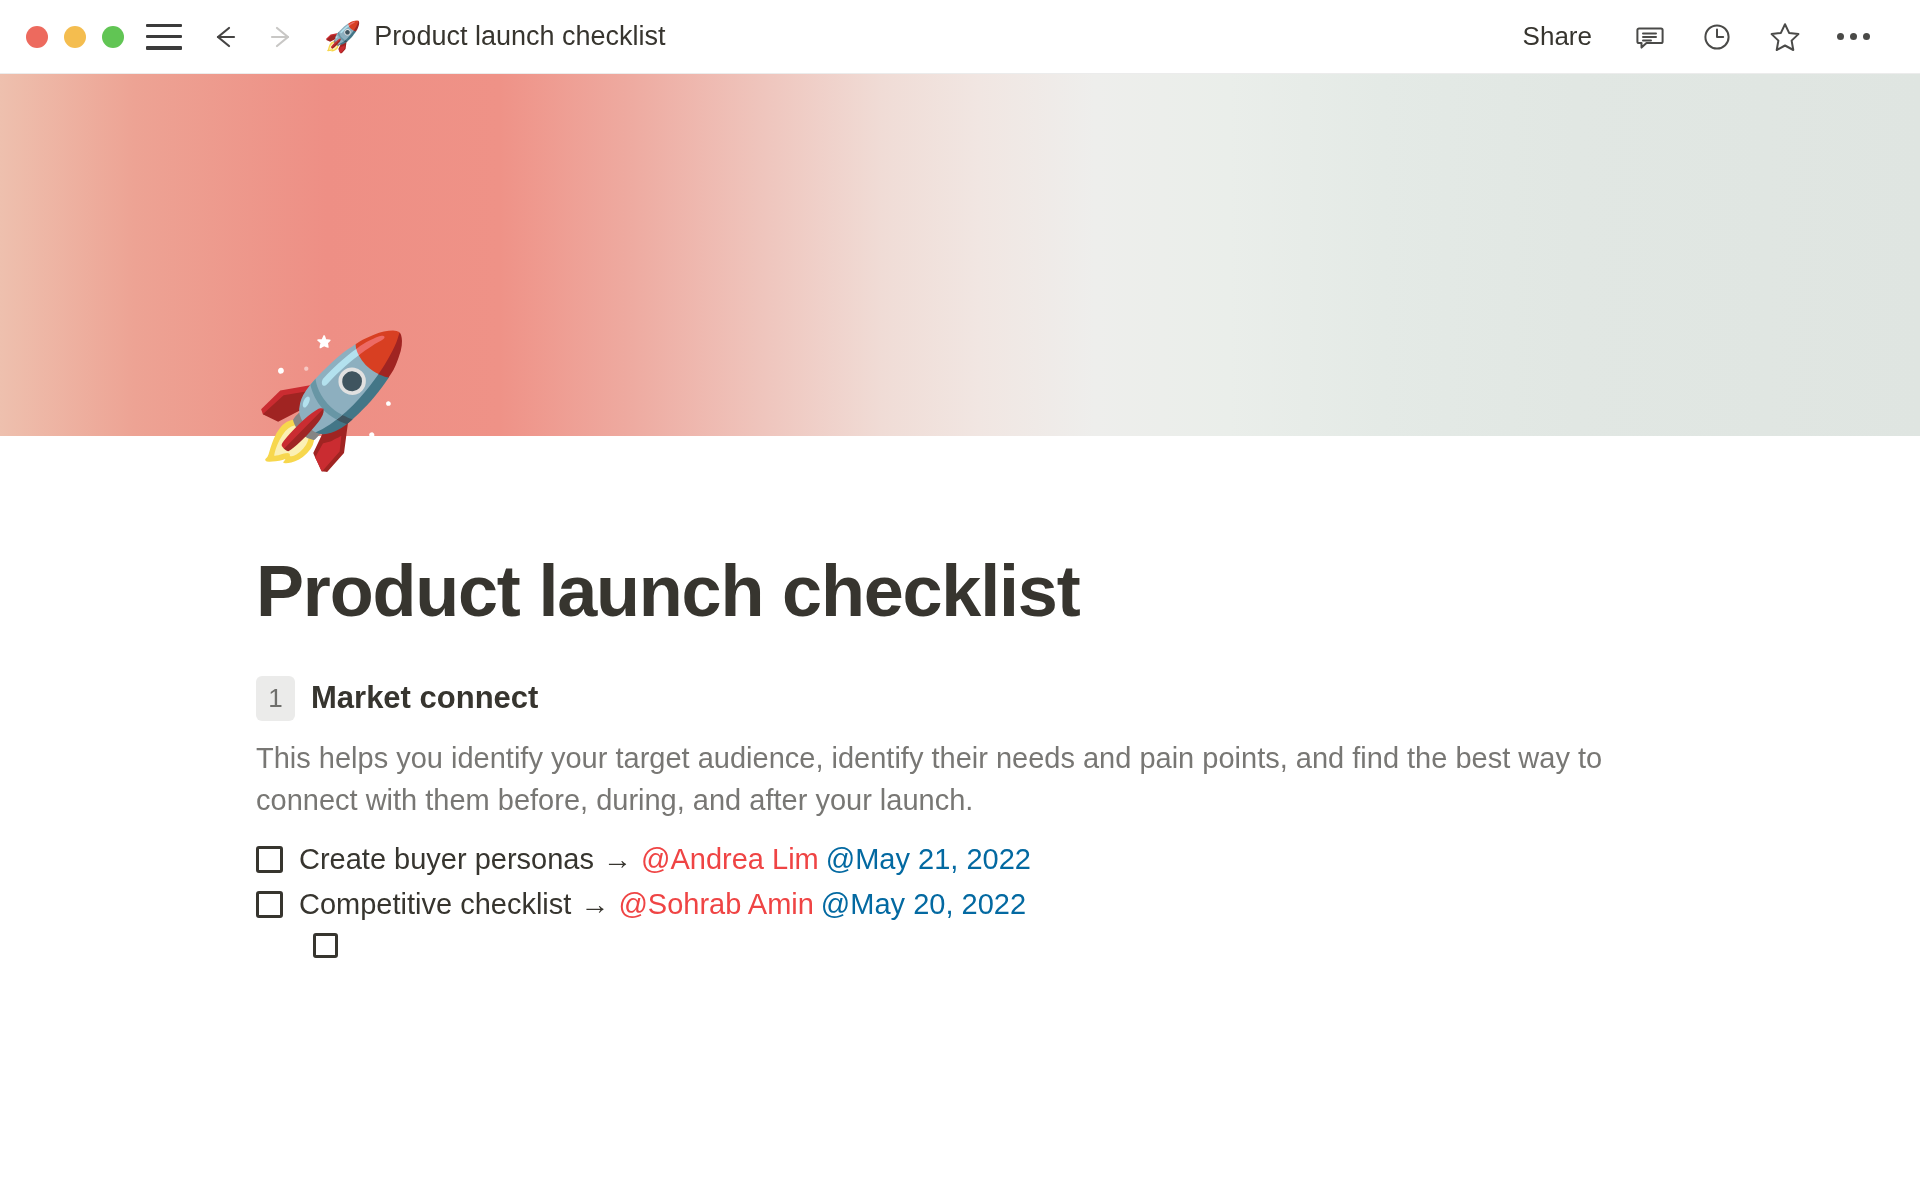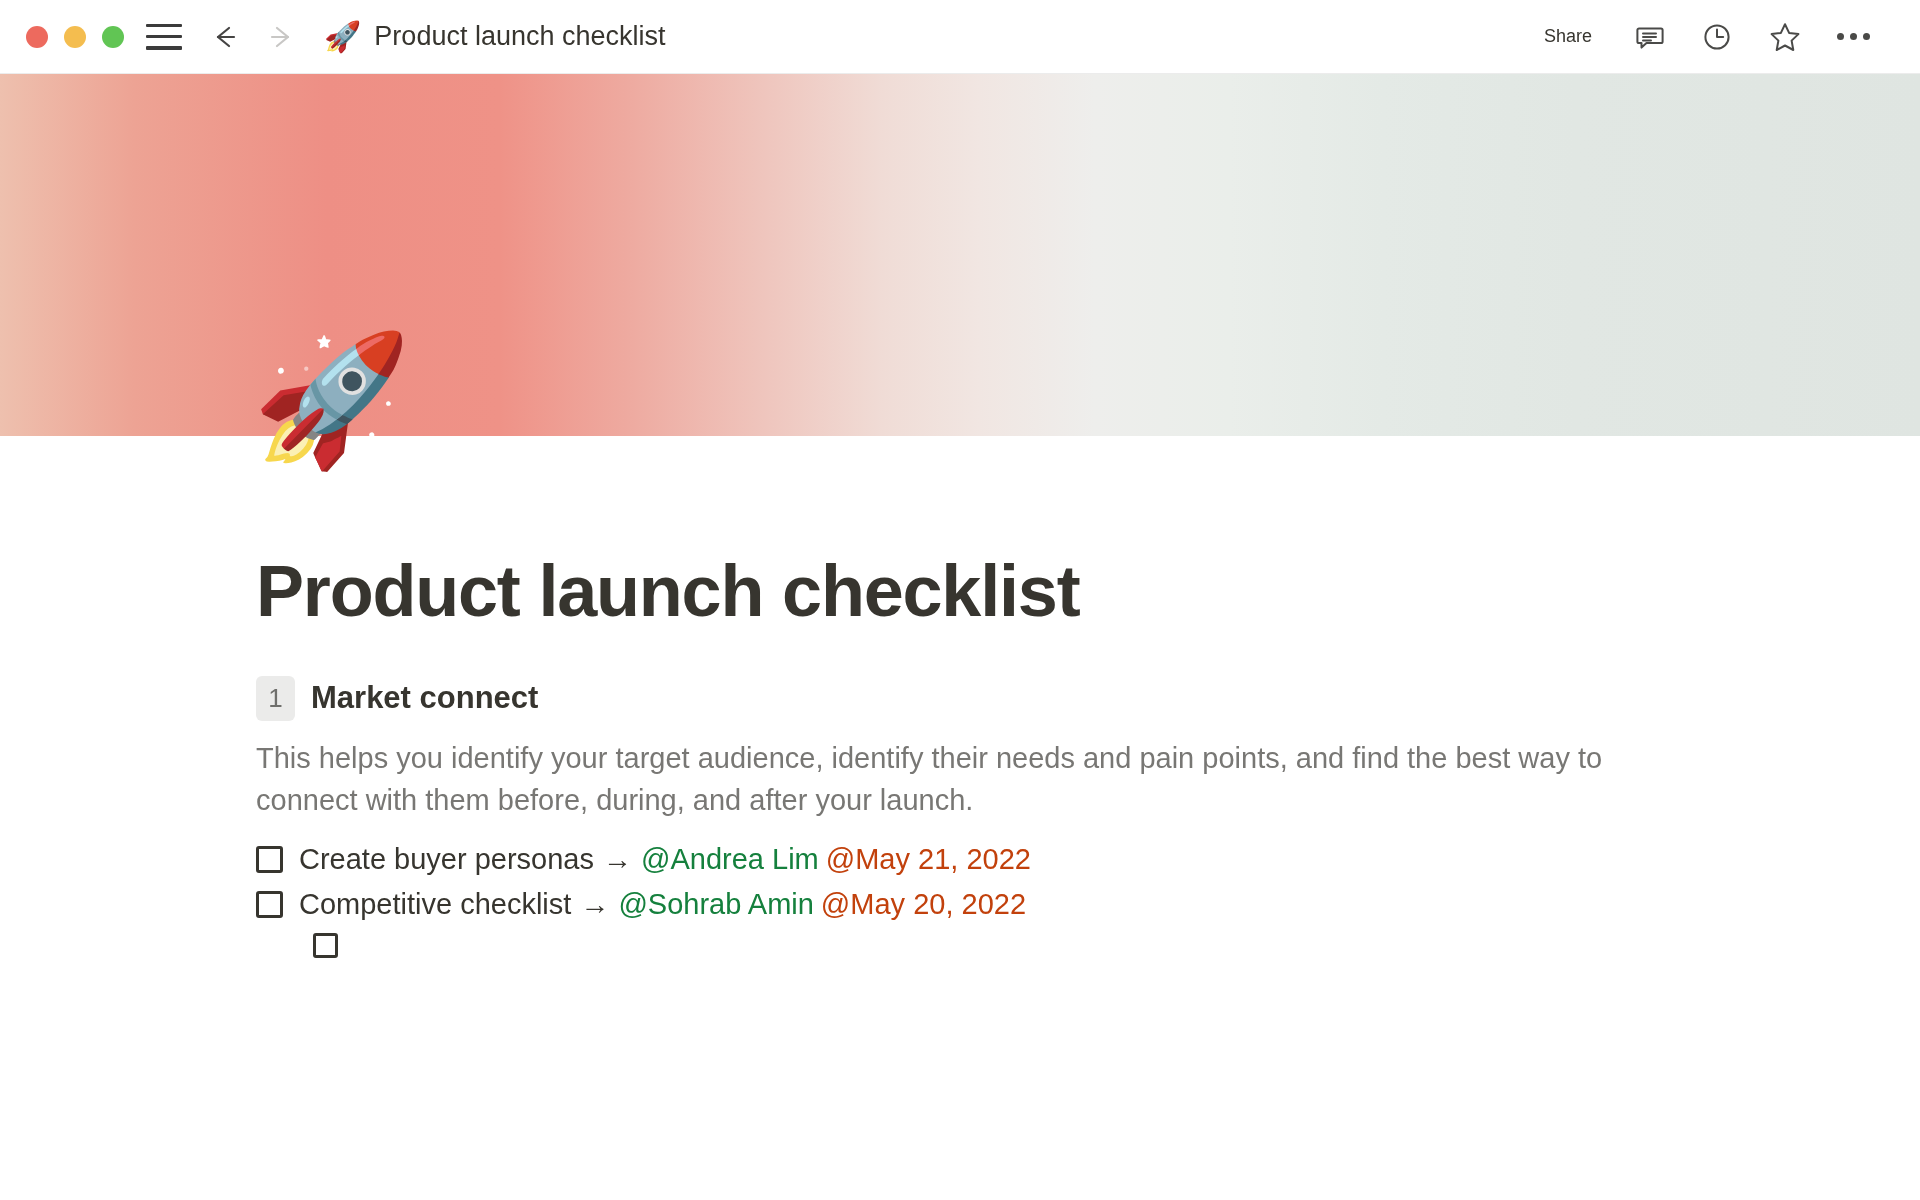--- a/index.html
+++ b/index.html
@@ -34,21 +34,21 @@
 
   .navarrows { display:flex; align-items:center; gap:22px; margin-right:26px; }
   .arrow { width:34px; height:34px; display:flex; align-items:center; justify-content:center; }
   .arrow svg { display:block; }
 
   .doc-ident { display:flex; align-items:center; gap:13px; min-width:0; }
   .doc-emoji { font-size:30px; line-height:1; }
   .doc-title-text { font-size:27px; color:#37352f; white-space:nowrap; }
 
   .tb-right { margin-left:auto; display:flex; align-items:center; gap:30px; padding-right:22px; }
-  .share-btn { font-size:18px; color:#37352f; padding:4px 8px; border-radius:5px; cursor:pointer; white-space:nowrap; }
+  .share-btn { font-size:26px; color:#37352f; padding:4px 8px; border-radius:5px; cursor:pointer; white-space:nowrap; }
   .tb-icon { width:38px; height:38px; display:flex; align-items:center; justify-content:center; cursor:pointer; }
   .tb-icon svg { display:block; }
   .dots-icon { display:flex; align-items:center; gap:6px; }
   .dots-icon span { width:7px; height:7px; border-radius:50%; background:#4a4a48; display:block; }
 
   
   .cover {
     height:362px;
     width:100%;
     background:
@@ -144,22 +144,22 @@
     border-radius:3px;
     background:#ffffff;
     flex:0 0 auto;
     cursor:pointer;
   }
   .todo.indent .checkbox { width:25px; height:25px; }
 
   .todo-text { font-size:29px; color:#37352f; white-space:nowrap; }
   .todo.indent .todo-text { font-size:28px; }
   .arrow-glyph { color:#37352f; padding:0 2px; }
-  .mention { color:#15803d; }
-  .mention.date { color:#c2410c; }
+  .mention { color:#ef4444; }
+  .mention.date { color:#0369a1; }
   .placeholder { color:#a7a7a4; }
   .sp { display:inline-block; width:7px; }
 </style>
 </head>
 <body>
 
 <div class="titlebar">
 
   <div class="traffic">
     <span class="dot red"></span>

